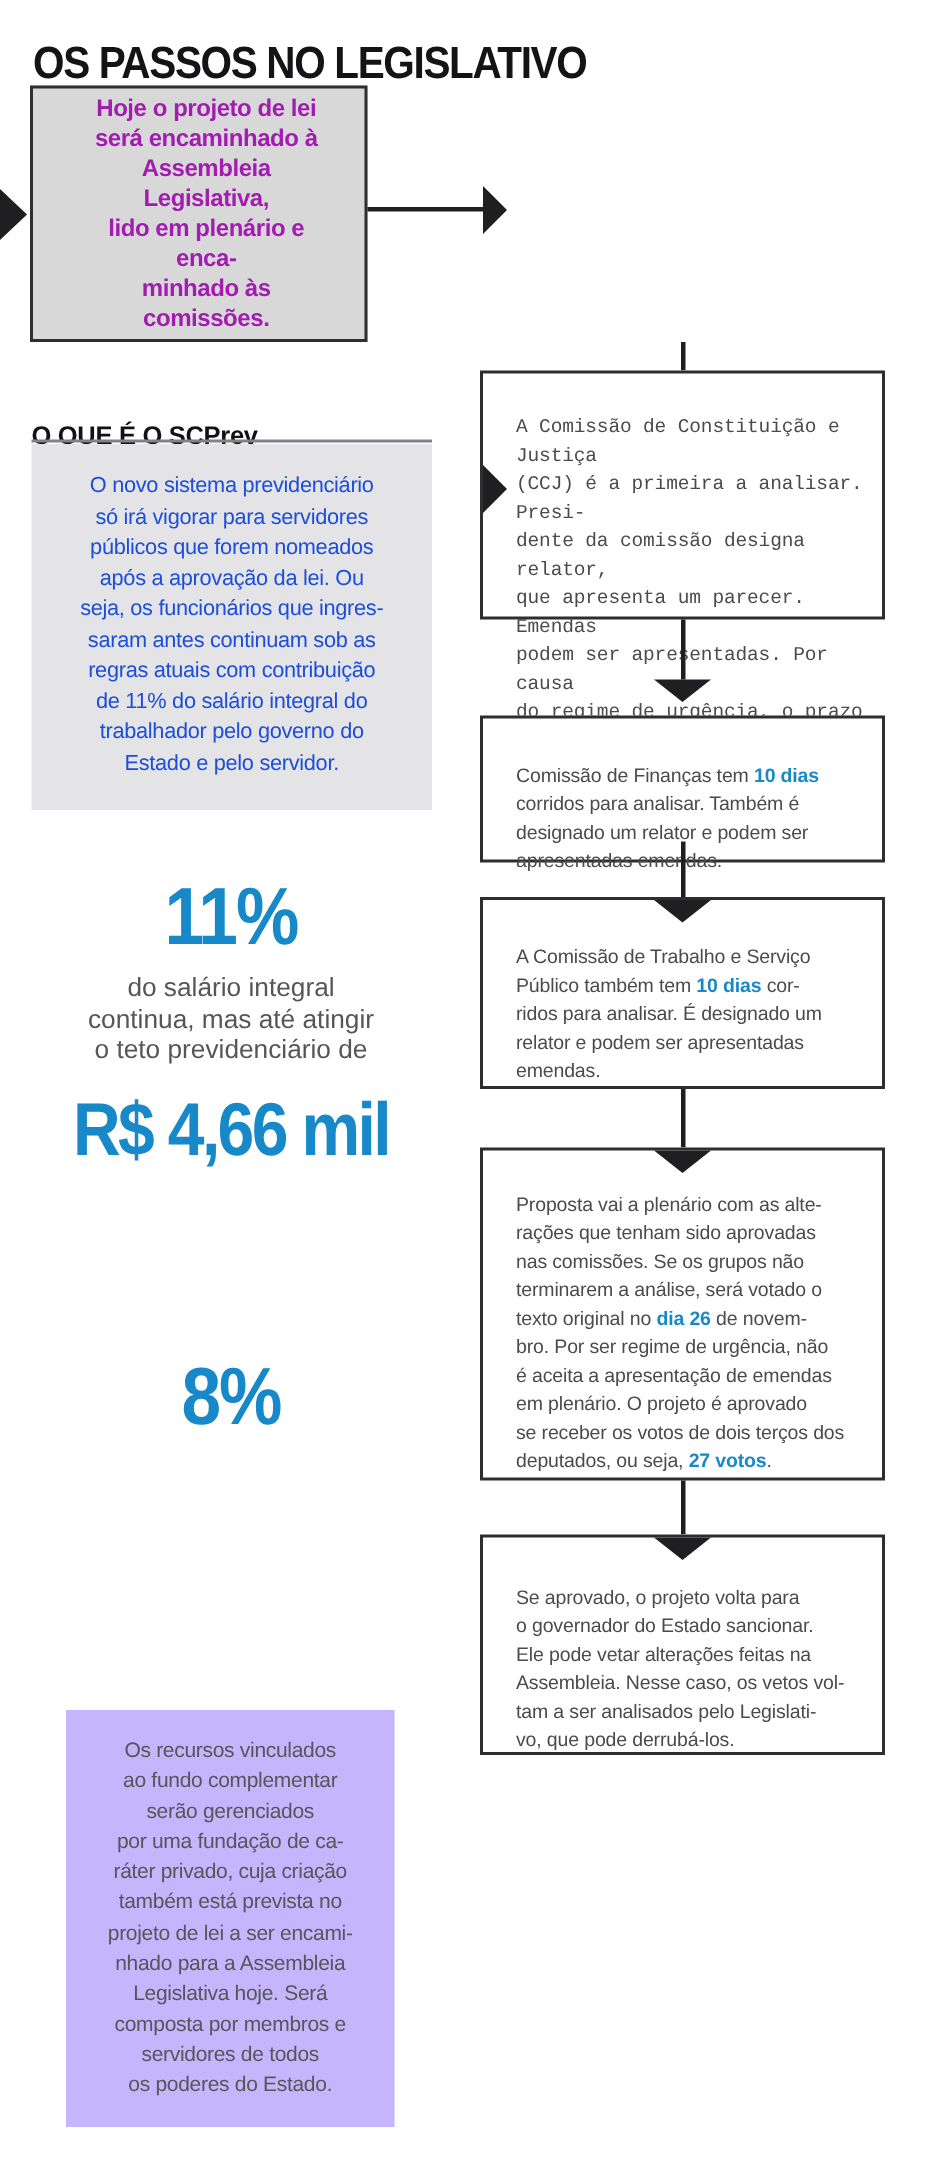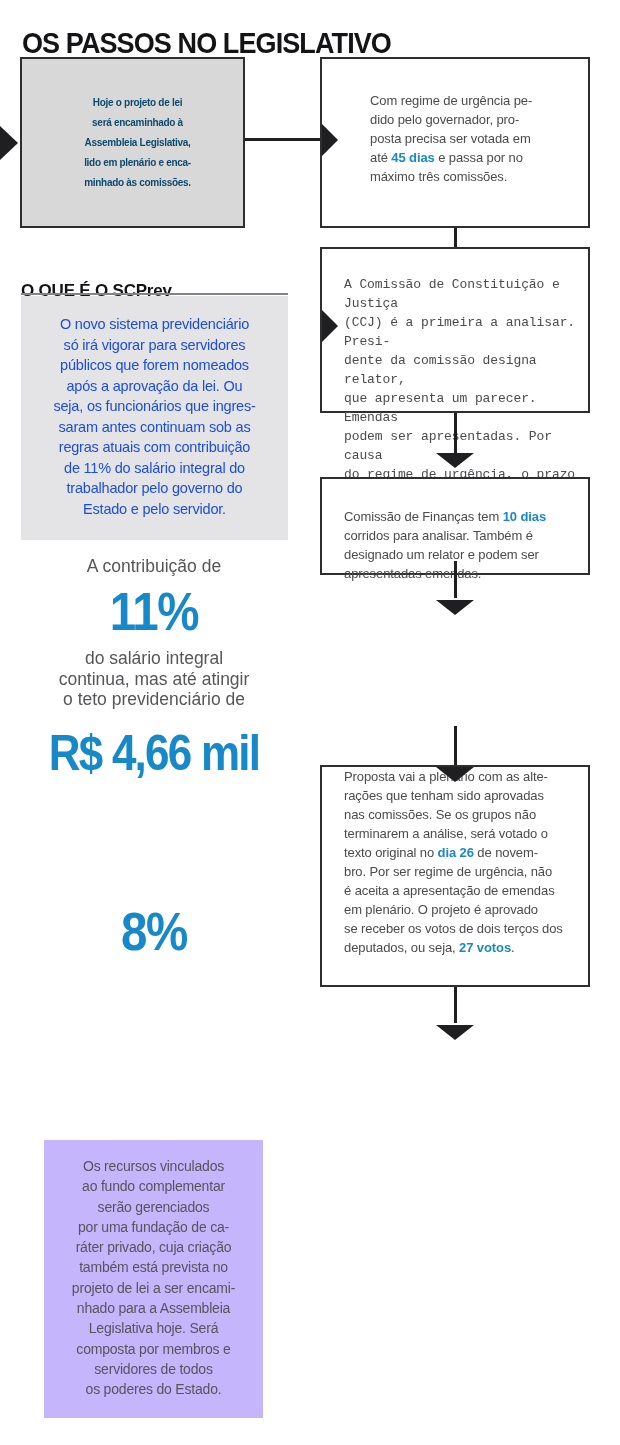--- a/index.html
+++ b/index.html
@@ -14,22 +14,22 @@
     color:#141416;letter-spacing:-1px;transform:scaleX(.9);transform-origin:0 50%;
     white-space:nowrap;
   }
   
   .bx{position:absolute;box-sizing:border-box;}
   .intro-box{
     left:20px;top:57px;width:225px;height:171px;background:#d8d8d9;
     border:2px solid #2e2e30;display:flex;align-items:center;
   }
   .intro-text{
-    width:100%;padding:0 28px 0 38px;font-size:10px;line-height:20px;font-weight:bold;
-    color:#0c4a6e;text-align:center;letter-spacing:-.3px;
+    width:100%;padding:0 28px 0 38px;font-size:16px;line-height:20px;font-weight:bold;
+    color:#a21caf;text-align:center;letter-spacing:-.3px;
   }
   .fbox{
     left:320px;width:270px;background:#fff;border:2px solid #2e2e30;
   }
   .fbox .step-text{
     margin:0;padding:0 8px 0 22px;font-size:13px;line-height:19px;
     color:#4b4b4f;letter-spacing:-.1px;text-align:left;
   }
   .hl{color:#1789c9;font-weight:bold;}
   
@@ -89,27 +89,20 @@
     <p class="intro-text pre">Hoje o projeto de lei
 será encaminhado à
 Assembleia Legislativa,
 lido em plenário e enca-
 minhado às comissões.</p>
   </div>
 
   <div class="hline"></div>
   <div class="tri-right" style="left:322px;top:124px;"></div>
 
-  <div class="bx fbox" style="top:57px;height:171px;">
-    <p class="step-text pre" style="padding-top:32px;padding-left:48px;padding-right:12px;"><span>Com regime de urgência pe-
-dido pelo governador, pro-
-posta precisa ser votada em
-até </span><span class="hl">45 dias</span><span> e passa por no
-máximo três comissões.</span></p>
-  </div>
 
   <div class="vline" style="top:228px;height:19px;"></div>
 
   <div class="tri-right" style="left:322px;top:310px;"></div>
   <div class="bx fbox" style="top:247px;height:166px;font-family:Liberation Mono, monospace;">
     <p class="step-text pre" style="padding-top:26px;"><span>A Comissão de Constituição e Justiça
 (CCJ) é a primeira a analisar. Presi-
 dente da comissão designa relator,
 que apresenta um parecer. Emendas
 podem ser apresentadas. Por causa
@@ -123,57 +116,71 @@
   <div class="bx fbox" style="top:477px;height:98px;">
     <p class="step-text pre" style="padding-top:28px;"><span>Comissão de Finanças tem </span><span class="hl">10 dias</span><span>
 corridos para analisar. Também é
 designado um relator e podem ser
 apresentadas emendas.</span></p>
   </div>
 
   <div class="vline" style="top:561px;height:37px;"></div>
   <div class="tri-down" style="left:436px;top:600px;"></div>
 
+  <div class="bx fbox" style="top:598px;height:128px;">
+    <p class="step-text pre" style="padding-top:28px;"><span>A Comissão de Trabalho e Serviço
+Público também tem </span><span class="hl">10 dias</span><span> cor-
+ridos para analisar. É designado um
+relator e podem ser apresentadas
+emendas.</span></p>
+  </div>
 
   <div class="vline" style="top:726px;height:39px;"></div>
   <div class="tri-down" style="left:436px;top:767px;"></div>
 
   <div class="bx fbox" style="top:765px;height:222px;">
-    <p class="step-text pre" style=""><span>Proposta vai a plenário com as alte-
+    <p class="step-text pre" style="padding-top:26px;"><span>Proposta vai a plenário com as alte-
 rações que tenham sido aprovadas
 nas comissões. Se os grupos não
 terminarem a análise, será votado o
 texto original no </span><span class="hl">dia 26</span><span> de novem-
 bro. Por ser regime de urgência, não
 é aceita a apresentação de emendas
 em plenário. O projeto é aprovado
 se receber os votos de dois terços dos
 deputados, ou seja, </span><span class="hl">27 votos</span><span>.</span></p>
   </div>
 
   <div class="vline" style="top:987px;height:36px;"></div>
   <div class="tri-down" style="left:436px;top:1025px;"></div>
 
+  <div class="bx fbox" style="top:1023px;height:147px;">
+    <p class="step-text pre" style="padding-top:30px;"><span>Se aprovado, o projeto volta para
+o governador do Estado sancionar.
+Ele pode vetar alterações feitas na
+Assembleia. Nesse caso, os vetos vol-
+tam a ser analisados pelo Legislati-
+vo, que pode derrubá-los.</span></p>
+  </div>
 
   <h2 class="section-heading">O QUE É O SCPrev</h2>
   <div class="divider"></div>
   <div class="bx about-box">
     <p class="about-text pre">O novo sistema previdenciário
 só irá vigorar para servidores
 públicos que forem nomeados
 após a aprovação da lei. Ou
 seja, os funcionários que ingres-
 saram antes continuam sob as
 regras atuais com contribuição
 de 11% do salário integral do
 trabalhador pelo governo do
 Estado e pelo servidor.</p>
   </div>
 
-  <div class="stat stat-lead" style="top:556px;">A contribuição de</div>
   <div class="stat stat-value v-big" style="top:584px;">11%</div>
   <div class="stat stat-desc pre" style="top:648px;">do salário integral
 continua, mas até atingir
 o teto previdenciário de</div>
 
   <div class="stat stat-value v-huge" style="top:728px;">R$ 4,66 mil</div>
 
   <div class="stat stat-value v-big" style="top:904px;">8%</div>
 
   <div class="bx fund-box">

